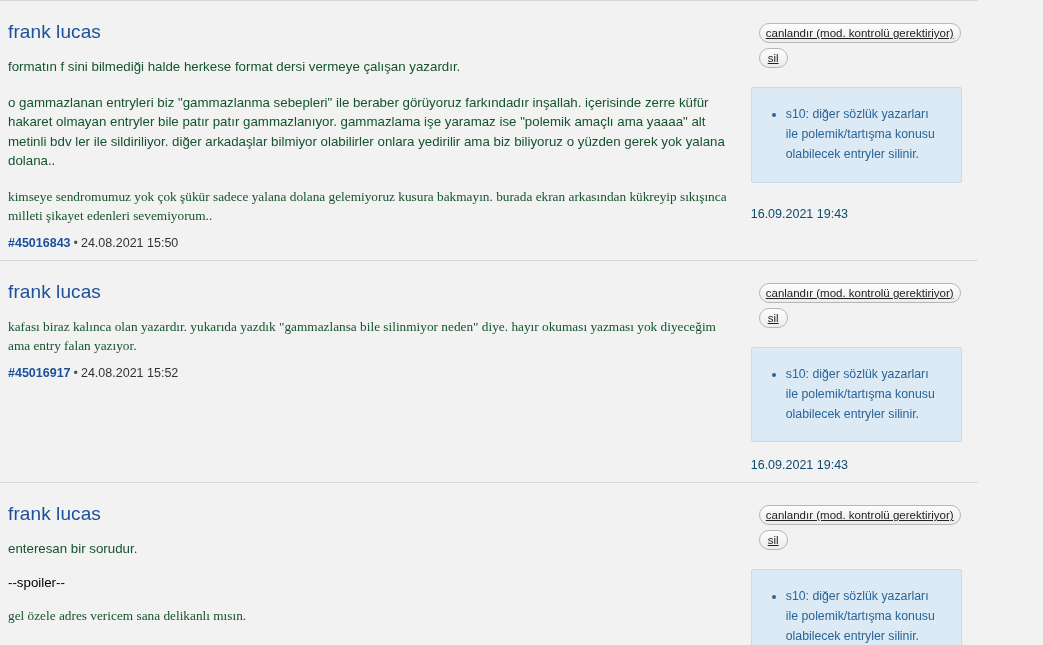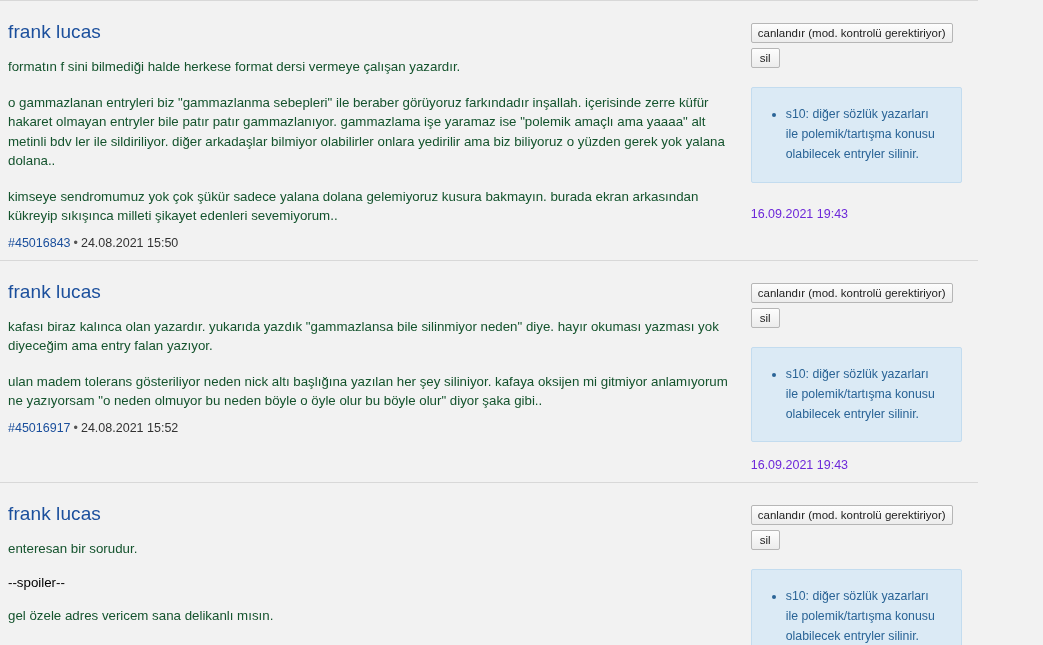--- a/index.html
+++ b/index.html
@@ -49,51 +49,54 @@
     letter-spacing: .1px;
   }
   .para {
     margin: 0 0 16px 0;
     line-height: 1.47;
     font-size: 13.3px;
     color: #14532d;
   }
   .para:last-of-type {
     margin-bottom: 10px;
+    font-family: Liberation Serif, serif;
   }
   .spoiler {
     color: #000000;
     margin: 0 0 16px 0;
     font-size: 13.3px;
   }
   .meta {
     font-size: 12.5px;
     color: #333;
     margin-top: 2px;
   }
   .meta a {
     color: #1b4f9c;
     text-decoration: none;
+    font-weight: bold;
   }
   .meta .dot {
     color: #555;
     padding: 0 3px;
   }
   .btn {
     display: inline-block;
     background: linear-gradient(#fdfdfd, #ececec);
     border: 1px solid #b6b6b6;
-    border-radius: 2px;
+    border-radius: 10px;
     font-size: 11.5px;
     font-family: "Liberation Sans", sans-serif;
     color: #222;
     padding: 2px 6px;
     line-height: 14px;
     cursor: pointer;
-    margin: 0 0 5px 0;
+    margin: 0 0 5px 8px;
+    text-decoration: underline;
   }
   .btn-row {
     display: block;
   }
   .btn-sil {
     padding: 2px 8px;
   }
   .notice {
     background: #dbeaf5;
     border: 1px solid #c3dcef;
@@ -107,21 +110,21 @@
     padding: 0 0 0 14px;
     list-style: disc;
   }
   .notice li {
     color: #2a6496;
     font-size: 12.3px;
     line-height: 1.62;
   }
   .timestamp {
     font-size: 12.5px;
-    color: #6d28d9;
+    color: #0c4a6e;
     margin-top: 18px;
   }
   .entry-1 .entry-main { padding-top: 20px; }
   .entry-2 .entry-main { padding-top: 20px; }
   .entry-3 .entry-main { padding-top: 20px; }
   .entry-1 .timestamp { margin-top: 24px; }
   .entry-2 .timestamp { margin-top: 16px; }
 </style>
 </head>
 <body>
@@ -151,21 +154,20 @@
         </ul>
       </div>
       <div class="timestamp">16.09.2021 19:43</div>
     </div>
   </div>
 
   <div class="entry entry-2">
     <div class="entry-main">
       <div class="author">frank lucas</div>
       <p class="para">kafası biraz kalınca olan yazardır. yukarıda yazdık "gammazlansa bile silinmiyor neden" diye. hayır okuması yazması yok diyeceğim ama entry falan yazıyor.</p>
-      <p class="para">ulan madem tolerans gösteriliyor neden nick altı başlığına yazılan her şey siliniyor. kafaya oksijen mi gitmiyor anlamıyorum ne yazıyorsam "o neden olmuyor bu neden böyle o öyle olur bu böyle olur" diyor şaka gibi..</p>
       <div class="meta">
         <a href="#">#45016917</a><span class="dot">•</span><span>24.08.2021 15:52</span>
       </div>
     </div>
     <div class="entry-side">
       <div class="btn-row">
         <span class="btn">canlandır (mod. kontrolü gerektiriyor)</span>
       </div>
       <div class="btn-row">
         <span class="btn btn-sil">sil</span>

